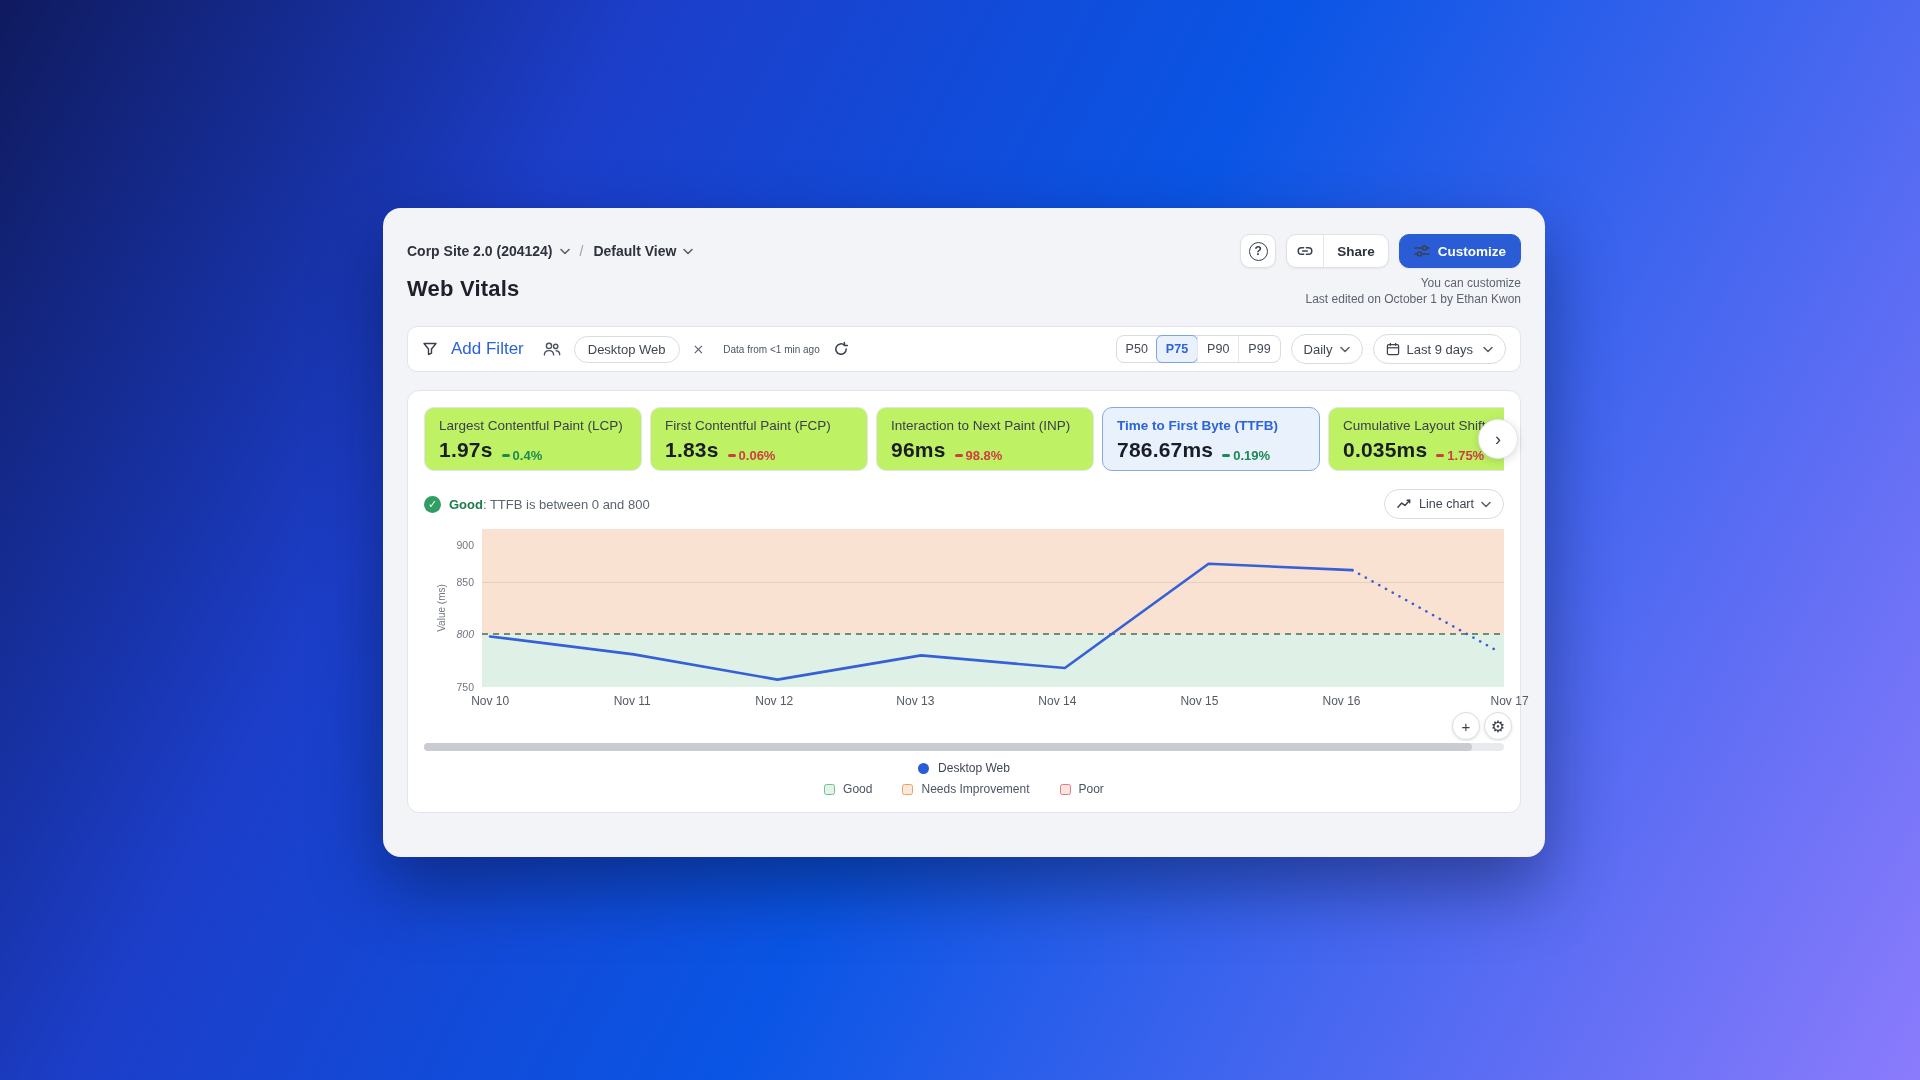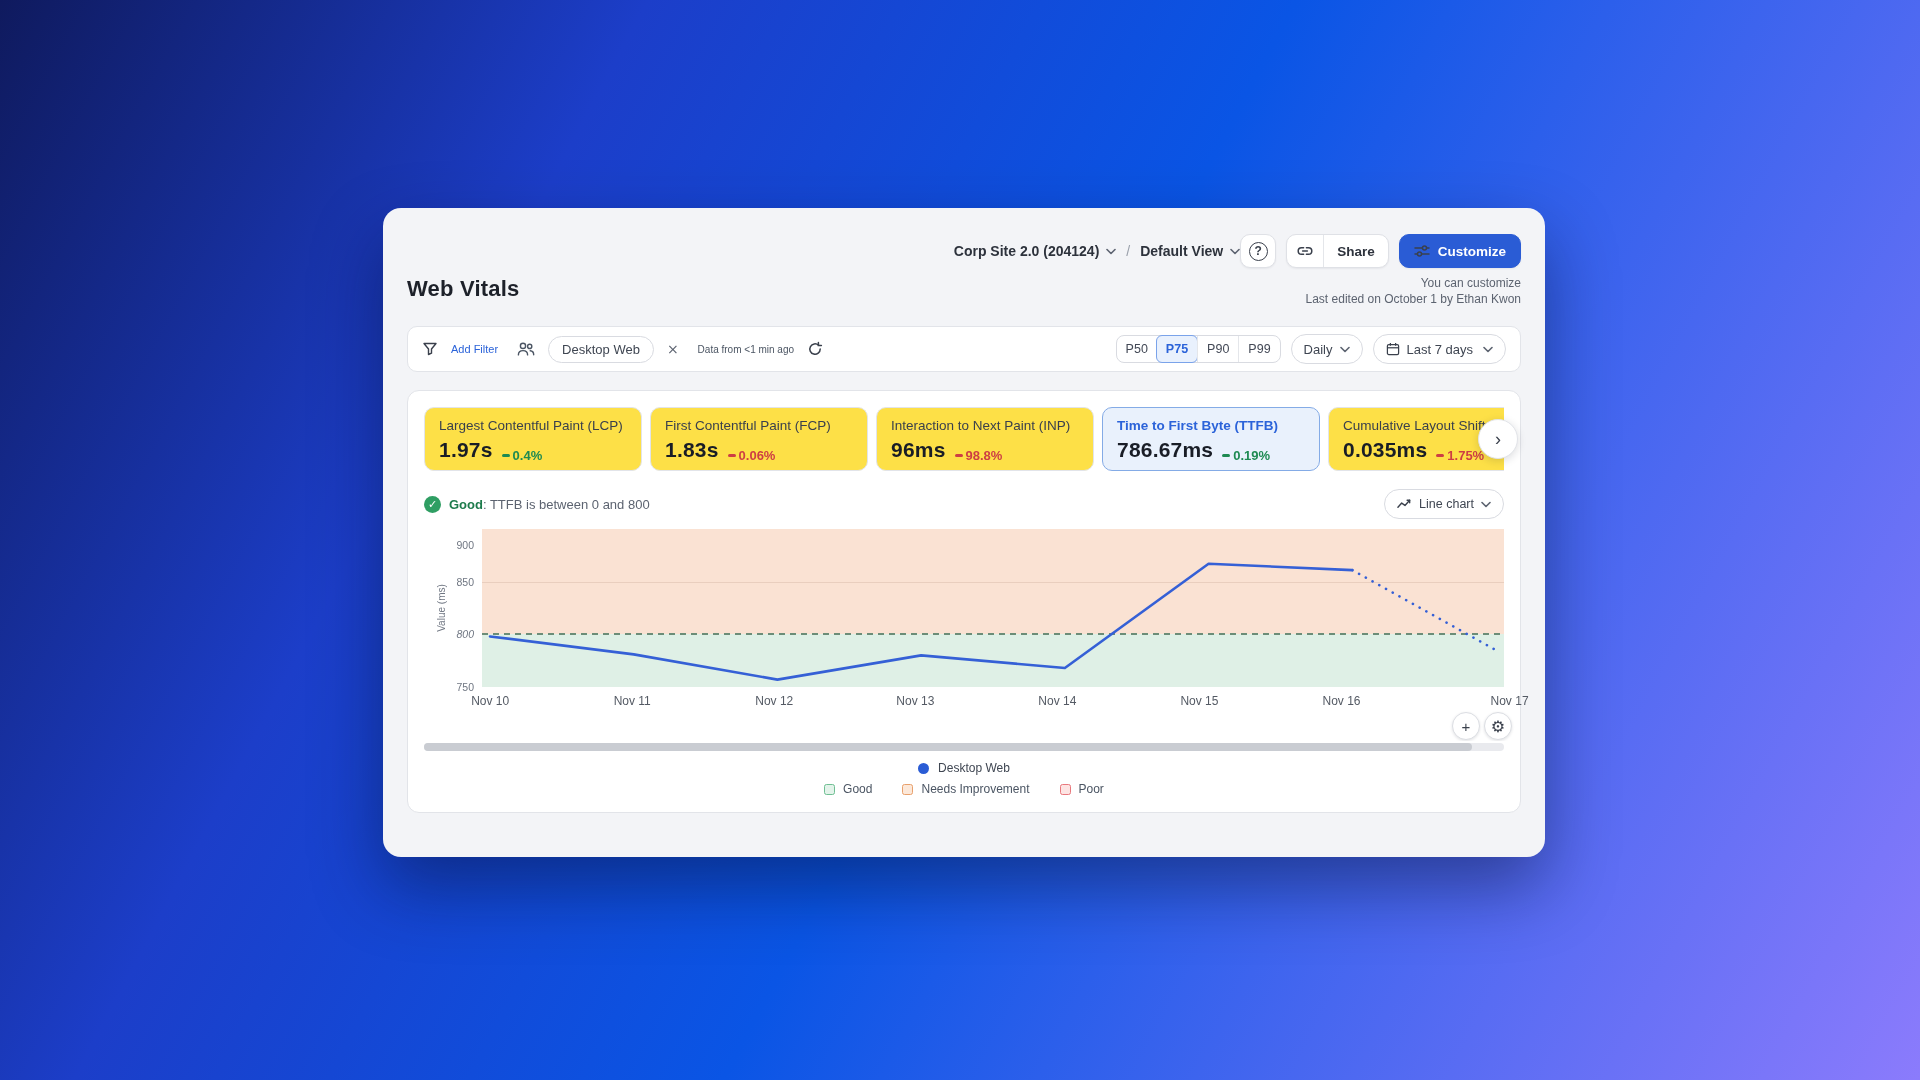--- a/index.html
+++ b/index.html
@@ -2,21 +2,21 @@
 <html><head>
 <meta charset="utf-8">
 <style>
   html,body{margin:0;padding:0;width:1920px;height:1080px;overflow:hidden;
     font-family:"Liberation Sans",sans-serif;-webkit-font-smoothing:antialiased;}
   body{background:linear-gradient(118deg,#0f1a5e 0%,#1c3ec9 26%,#0a55e5 52%,#8b7bfc 100%);}
   .panel{position:absolute;left:383px;top:208px;width:1162px;height:649px;box-sizing:border-box;
     background:#f3f4f7;border-radius:18px;box-shadow:0 30px 70px rgba(4,10,45,.45);
     padding:26px 24px;color:#2d323c;}
   
-  .hdr{display:flex;justify-content:flex-end;align-items:center;height:34px;}
+  .hdr{display:flex;justify-content:space-between;align-items:center;height:34px;}
   .crumbs{display:flex;align-items:center;gap:10px;font-size:14px;font-weight:600;color:#2d323c;}
   .crumb{display:flex;align-items:center;gap:7px;cursor:pointer;}
   .sep{color:#9aa0ab;font-weight:400;}
   .chev{width:10px;height:7px;color:#5c6370;flex:0 0 auto;}
   .actions{display:flex;align-items:center;gap:10px;}
   .btn{display:flex;align-items:center;background:#fff;border:1px solid #dfe1e6;border-radius:10px;
     height:34px;box-sizing:border-box;box-shadow:0 1px 2px rgba(20,25,40,.06);cursor:pointer;}
   .btn-help{width:36px;justify-content:center;}
   .qmark{width:19px;height:19px;border:1.6px solid #3a404c;border-radius:50%;display:flex;
     align-items:center;justify-content:center;font-size:12px;font-weight:700;color:#3a404c;box-sizing:border-box;}
@@ -25,37 +25,37 @@
   .btn-customize{background:#2a5cd5;border-color:#2a5cd5;color:#fff;gap:8px;padding:0 14px;
     font-size:13.5px;font-weight:700;}
   .title-row{display:flex;justify-content:space-between;align-items:flex-start;margin-top:8px;}
   .page-title{font-size:22px;font-weight:700;color:#1d212a;letter-spacing:.2px;}
   .meta{display:flex;flex-direction:column;align-items:flex-end;gap:2px;font-size:12px;color:#5c6370;}
   
   .filterbar{margin-top:20px;height:46px;background:#fff;border:1px solid #e2e4e9;border-radius:10px;
     display:flex;align-items:center;justify-content:space-between;padding:0 14px;box-sizing:border-box;}
   .fb-left{display:flex;align-items:center;gap:13px;}
   .icon14{width:16px;height:16px;color:#3a404c;flex:0 0 auto;}
-  .addfilter{color:#2b63d9;font-size:11px;font-weight:500;cursor:pointer;}
+  .addfilter{color:#2b63d9;font-size:17px;font-weight:500;cursor:pointer;}
   .chip{border:1px solid #d9dbe1;border-radius:999px;padding:5px 13px;font-size:13px;color:#3f4652;background:#fff;}
   .xclose{color:#5c6370;font-size:14px;cursor:pointer;font-family:"DejaVu Sans",sans-serif;}
   .fresh{font-size:10px;color:#4b5563;margin-left:6px;}
   .fb-right{display:flex;align-items:center;gap:10px;}
   .pgroup{display:flex;align-items:center;border:1px solid #d9dbe1;border-radius:8px;background:#fff;height:28px;box-sizing:border-box;}
   .pseg{padding:0 9px;font-size:12.5px;color:#434956;display:flex;align-items:center;height:100%;cursor:pointer;}
   .pseg + .pseg{border-left:1px solid #e4e6ea;}
   .pseg.sel{border:1px solid #7aa3ea;background:#e9f1fd;color:#2b63d9;border-radius:6px;margin:0 -1px;height:26px;font-weight:600;}
   .pill{display:flex;align-items:center;gap:7px;border:1px solid #d9dbe1;border-radius:999px;background:#fff;
     height:30px;padding:0 12px;font-size:13px;color:#3f4652;cursor:pointer;box-sizing:border-box;}
   
   .card{margin-top:18px;background:#fff;border:1px solid #e2e4e9;border-radius:12px;padding:16px;
     position:relative;box-sizing:border-box;}
   .metrics{display:flex;gap:8px;overflow:hidden;position:relative;}
   .mcard{flex:0 0 218px;border:1px solid #e2e4e9;border-radius:10px;padding:10px 14px;box-sizing:border-box;
-    background:#fde047;height:64px;cursor:pointer;}
+    background:#bef264;height:64px;cursor:pointer;}
   .mcard .mlabel{font-size:13.5px;color:#3a404c;white-space:nowrap;overflow:hidden;}
   .mrow{display:flex;align-items:baseline;gap:9px;margin-top:5px;white-space:nowrap;}
   .mval{font-size:21px;font-weight:700;color:#191d26;letter-spacing:.2px;}
   .delta{font-size:13px;font-weight:700;display:flex;align-items:center;gap:3px;}
   .delta .dash{width:8px;height:3px;border-radius:2px;background:currentColor;display:inline-block;}
   .delta.good{color:#1e8a52;} .delta.bad{color:#cd3e44;}
   .mcard.sel{background:#e9f1fc;border:1px solid #84abe6;}
   .mcard.sel .mlabel{color:#2b63d9;font-weight:700;}
   .next-btn{position:absolute;right:2px;top:28px;width:38px;height:38px;border-radius:50%;background:#fff;
     border:1px solid #e2e4e9;box-shadow:0 2px 8px rgba(20,25,40,.15);display:flex;align-items:center;
@@ -187,21 +187,21 @@
         <svg class="chev" viewBox="0 0 10 6">
             <path d="M1 1l4 4 4-4" fill="none" stroke="currentColor" stroke-width="1.6" stroke-linecap="round" stroke-linejoin="round"></path>
           </svg>
       </div>
       <div class="pill">
         <svg class="icon14" viewBox="0 0 16 16" fill="none" stroke="currentColor" stroke-width="1.4" style="width:14px">
           <rect x="1.6" y="3" width="12.8" height="11.4" rx="1.6"></rect>
             <path d="M1.6 6.6h12.8"></path>
             <path d="M5 1.2v3M11 1.2v3"></path>
         </svg>
-        <span>Last 7 days</span>
+        <span>Last 9 days</span>
         <svg class="chev" viewBox="0 0 10 6" style="margin-left:3px">
             <path d="M1 1l4 4 4-4" fill="none" stroke="currentColor" stroke-width="1.6" stroke-linecap="round" stroke-linejoin="round"></path>
           </svg>
       </div>
     </div>
   </div>
 
   <div class="card">
 
     <div class="metrics">

